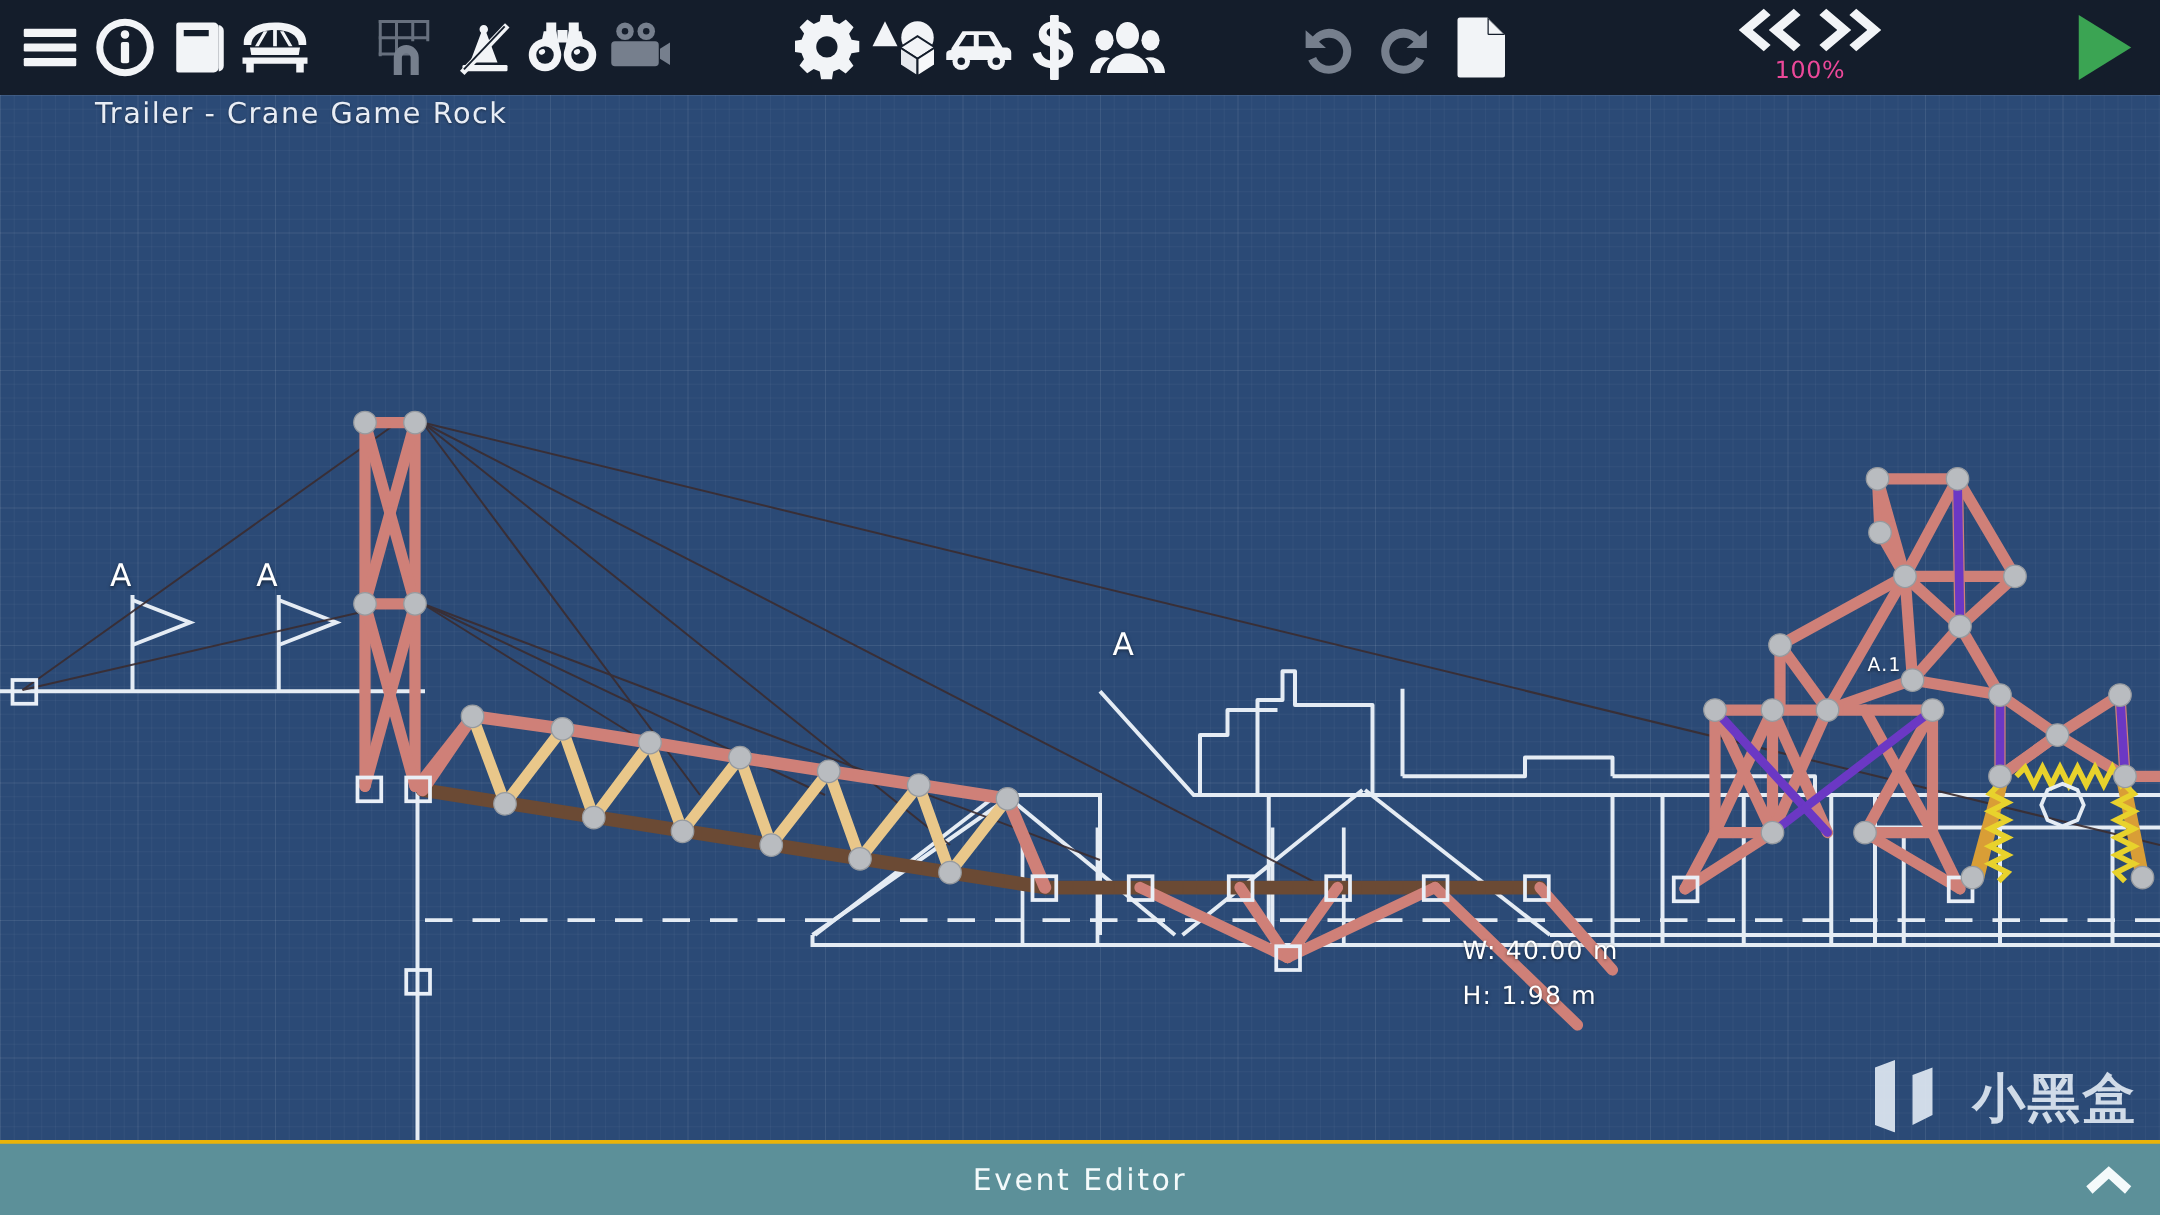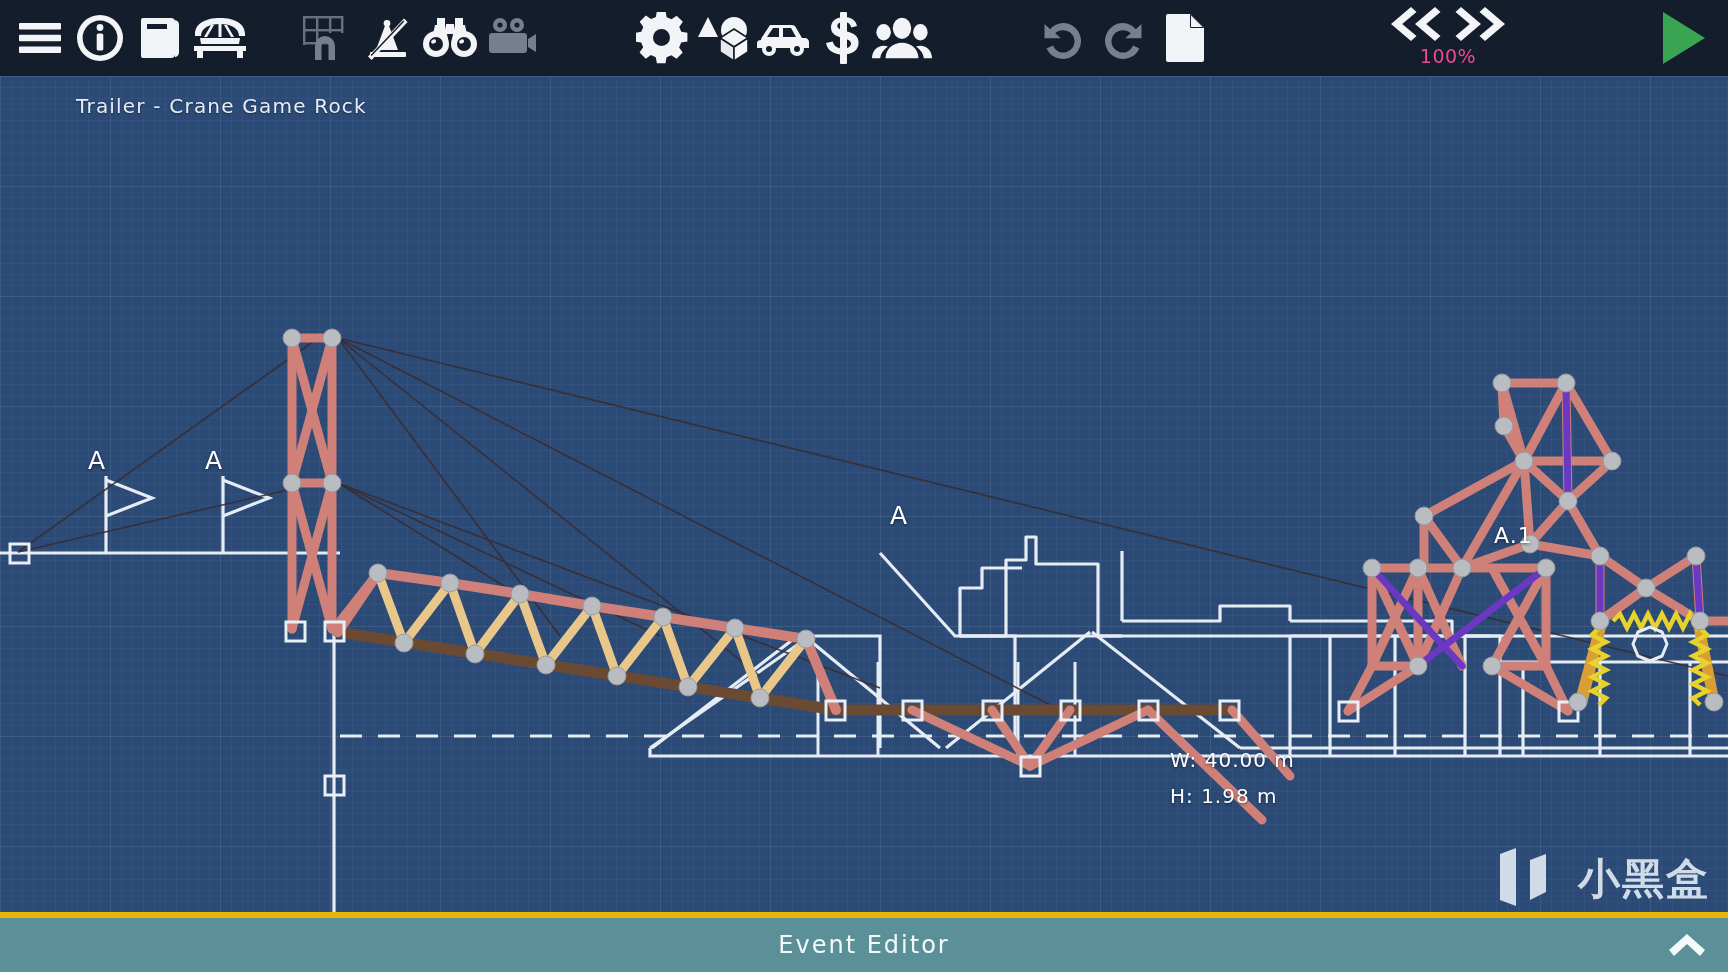--- a/index.html
+++ b/index.html
@@ -76,26 +76,25 @@
     background-size: 110px 110px;
   }
 
   #scene { position: absolute; inset: 0; }
 
   
   #level-title {
     position: absolute;
     left: 76px; top: 78px;
     color: #e8edf5;
-    font-size: 20px;
+    font-size: 23px;
     letter-spacing: 1.2px;
     font-family: "DejaVu Sans", sans-serif;
     z-index: 20;
     text-shadow: 0 1px 2px rgba(0,0,0,.4);
-    margin-top: 16px;
   }
 
   
   #measure {
     position: absolute;
     left: 1170px; top: 742px;
     z-index: 22;
     color: #ffffff;
     font-size: 20px;
     line-height: 36px;
@@ -108,31 +107,31 @@
   .scene-label {
     position: absolute;
     color: #ffffff;
     font-size: 25px;
     letter-spacing: 1px;
     z-index: 18;
     text-shadow: 0 1px 3px rgba(0,0,0,.5);
     font-family: "DejaVu Sans", sans-serif;
     pointer-events: none;
   }
-  .scene-label.small { font-size: 22px; }
+  .scene-label.small { font-size: 15px; }
 
   
   #bottom-bar {
     position: absolute;
     left: 0; bottom: 0;
     width: 1728px; height: 60px;
     background: #5c9099;
     display: flex; align-items: center; justify-content: center;
     z-index: 60;
-    border-top: 6px solid #eab308;
+    border-top: 3px solid #eab308;
   }
   #bottom-bar-label {
     color: #f4fafb;
     font-size: 24px;
     letter-spacing: 2px;
     font-family: "DejaVu Sans", sans-serif;
   }
   #collapse-btn {
     position: absolute;
     right: 18px; top: 50%;

